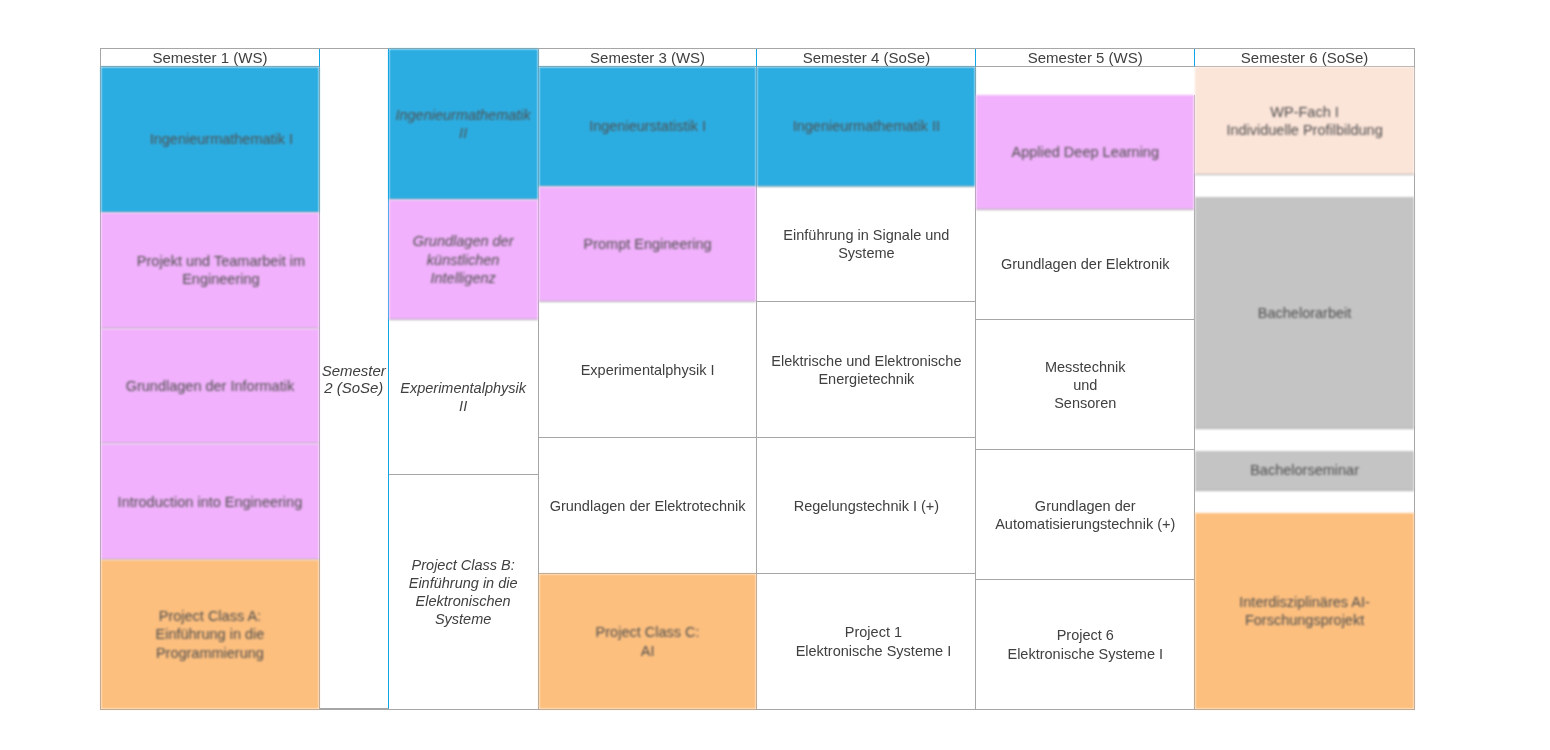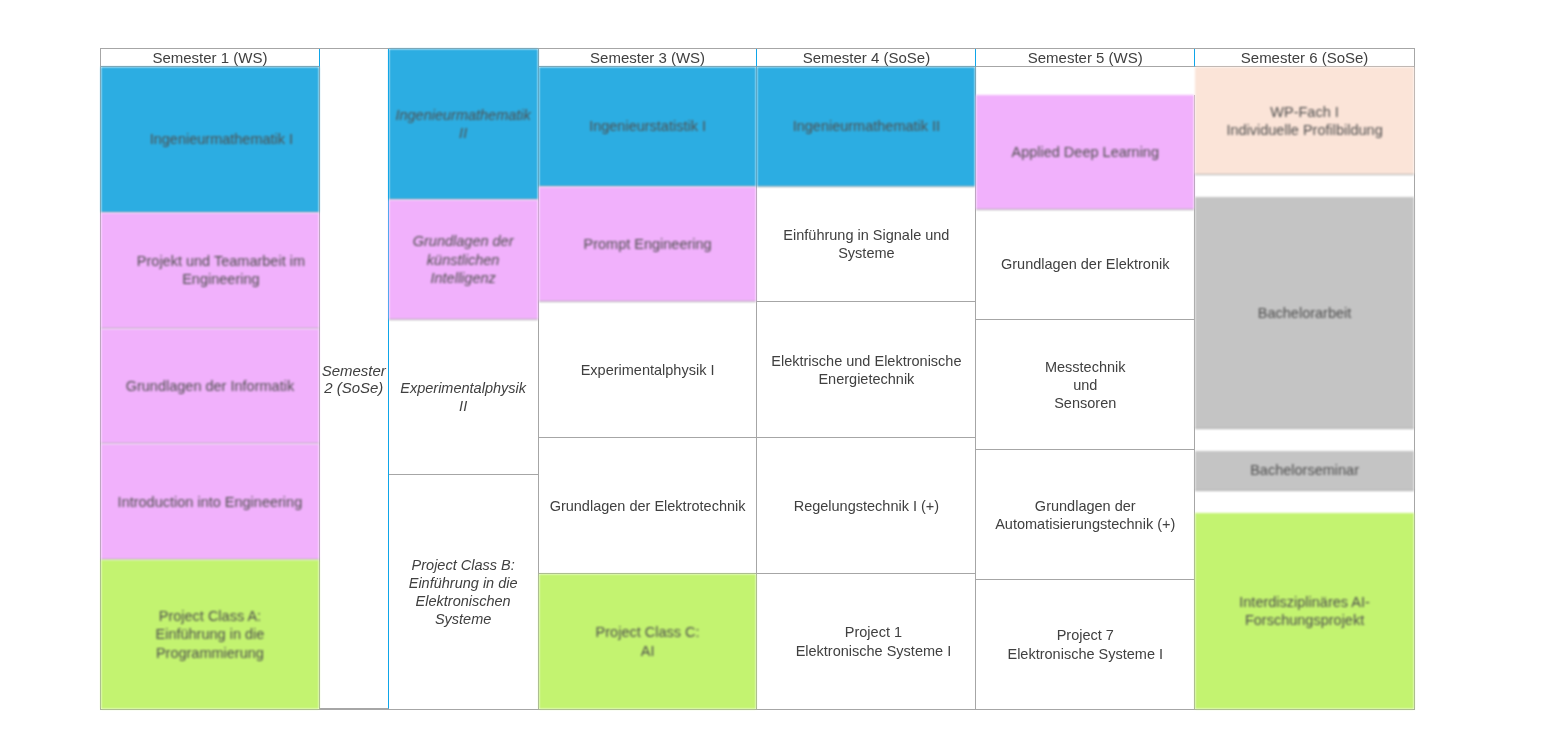--- a/index.html
+++ b/index.html
@@ -68,21 +68,21 @@
     box-sizing: border-box;
     padding: 2px 6px;
     overflow: hidden;
     white-space: pre-line;
   }
   .cell:last-child { border-bottom: none; }
 
   .blue  { background: #1ba7e0; }
   .green { background: #f0abfc; }
   .white { background: #ffffff; }
-  .orange{ background: #bef264; }
+  .orange{ background: #fdba74; }
   .grey  { background: #bfbfbf; }
   .peach { background: #fbe2d5; }
 
   
   .blur {
     filter: blur(0.9px);
     opacity: 0.92;
   }
 </style>
 </head>
@@ -135,21 +135,21 @@
       </div>
       <div class="col" style="display: flex; flex-direction: column; gap: 28px;">
         <div class="hdr">Semester 5 (WS)</div>
         <div class="colbody" style="flex: 1 1 auto; display: flex; flex-direction: column;">
           <div class="cell green blur" style="flex: 114 0 0px;">Applied Deep Learning</div>
           <div class="cell white" style="flex: 110 0 0px;">Grundlagen der Elektronik</div>
           <div class="cell white" style="flex: 130 0 0px;">Messtechnik
 und
 Sensoren</div>
           <div class="cell white" style="flex: 130 0 0px;">Grundlagen der Automatisierungstechnik (+)</div>
-          <div class="cell white" style="flex: 130 0 0px;">Project 7
+          <div class="cell white" style="flex: 130 0 0px;">Project 6
 Elektronische Systeme I</div>
         </div>
       </div>
       <div class="col" style="display: flex; flex-direction: column;">
         <div class="hdr">Semester 6 (SoSe)</div>
         <div class="colbody" style="flex: 1 1 auto; display: flex; flex-direction: column; gap: 22px;">
           <div class="cell peach blur" style="flex: 114 0 0px;">WP-Fach I
 Individuelle Profilbildung</div>
           <div class="cell grey blur" style="flex: 250 0 0px;">Bachelorarbeit</div>
           <div class="cell grey blur" style="flex: 38 0 0px;">Bachelorseminar</div>

